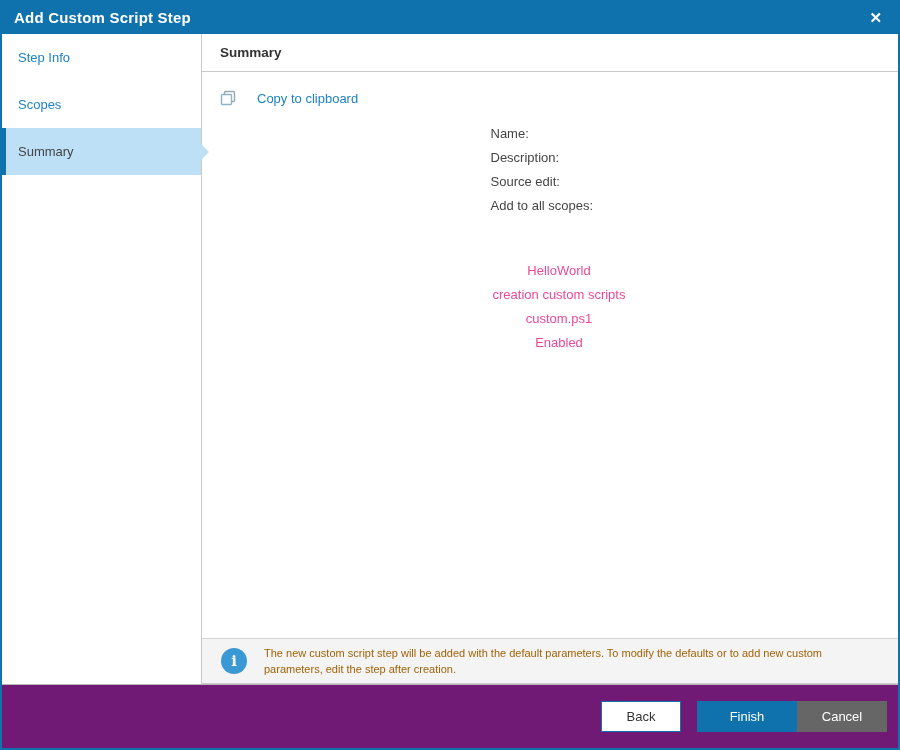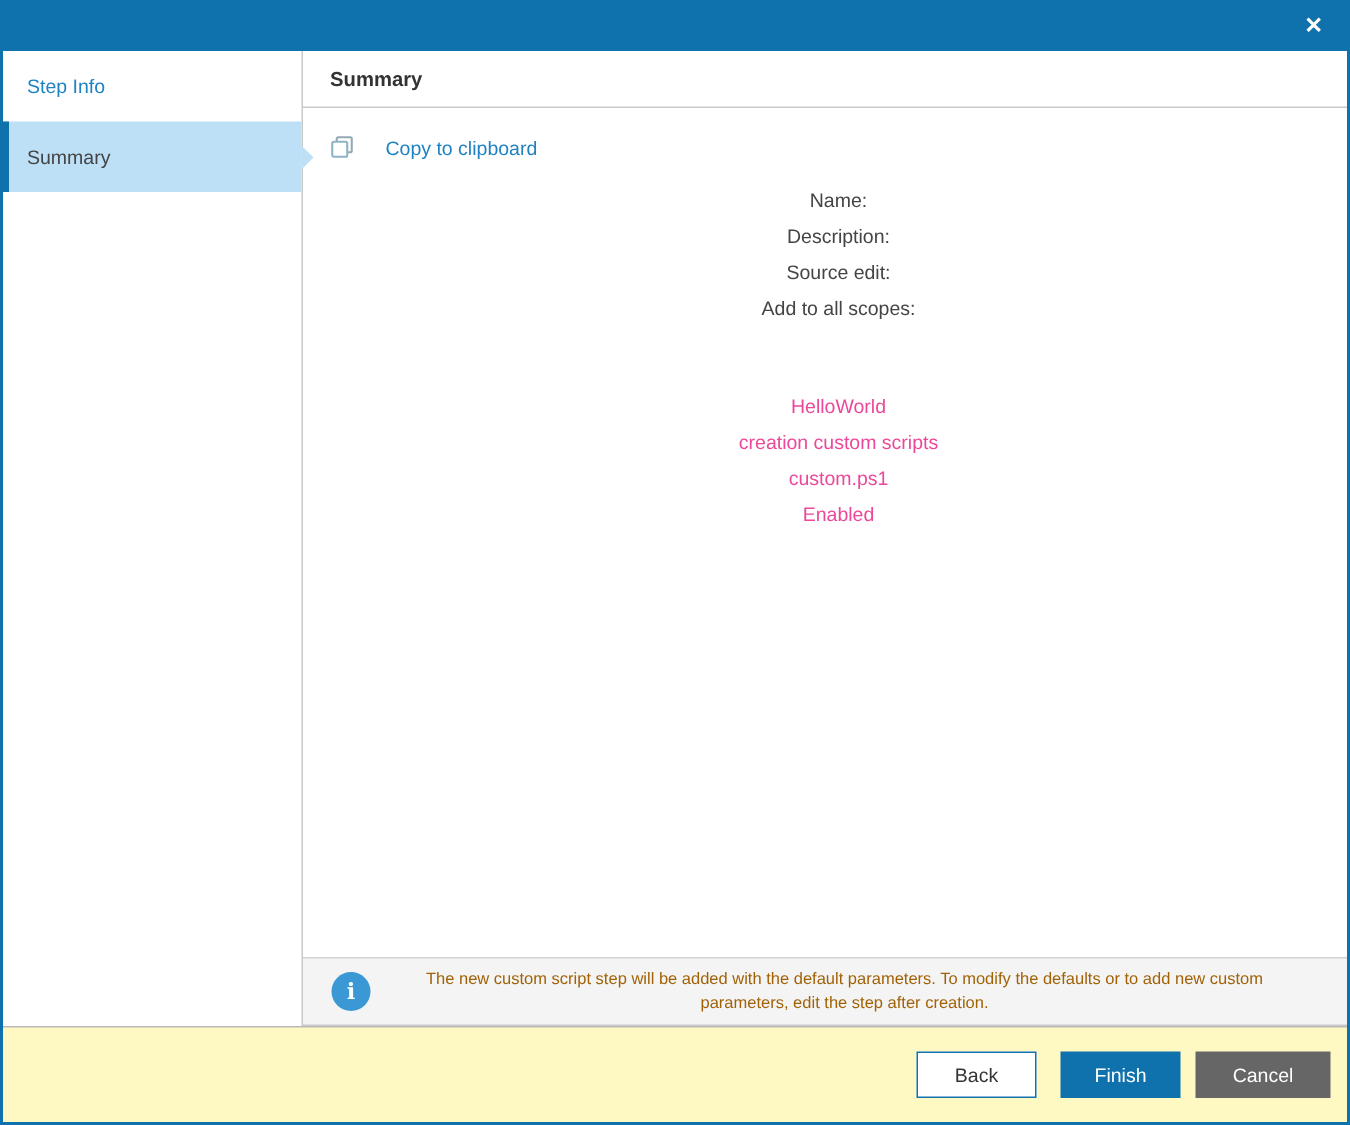--- a/index.html
+++ b/index.html
@@ -18,21 +18,21 @@
     height:34px;flex:0 0 34px;background:#1072ac;color:#fff;
     display:flex;align-items:center;
     padding:0 14px;margin:0 -2px; 
   }
   .titlebar .title{font-size:15px;font-weight:600;letter-spacing:.2px;}
   .titlebar .close{
     margin-left:auto;font-size:15px;font-weight:700;cursor:pointer;
     line-height:1;padding:2px 4px;
   }
   
-  .main{flex:1 1 auto;display:flex;min-height:0;text-align:center;}
+  .main{flex:1 1 auto;display:flex;min-height:0;}
   .sidebar{
     width:200px;flex:0 0 200px;background:#fff;
     border-right:1px solid #c9c9c9;
     display:flex;flex-direction:column;
   }
   .side-item{
     height:47px;display:flex;align-items:center;
     padding-left:16px;color:#1e82c3;cursor:pointer;
   }
   .side-item.active{
@@ -71,51 +71,55 @@
     width:26px;height:26px;flex:0 0 26px;border-radius:50%;
     background:#3a99d5;color:#fff;
     display:flex;align-items:center;justify-content:center;
     font-family:"DejaVu Serif",serif;font-weight:700;font-size:15px;
   }
   .info-text{
     margin-left:17px;font-size:11px;line-height:16px;color:#a16207;
   }
   
   .footer{
-    flex:0 0 64px;background:#fef9c3;border-top:1px solid #b9b9b9;
+    flex:0 0 64px;background:#701a75;border-top:1px solid #b9b9b9;
     display:flex;align-items:center;justify-content:flex-end;
     padding-right:11px;
   }
   .btn{
     height:31px;font-family:"Liberation Sans",sans-serif;
     font-size:13px;border:none;cursor:pointer;border-radius:0;
   }
   .btn-back{
     width:80px;background:#fff;border:1px solid #1072ac;color:#333;
     margin-right:16px;
   }
   .btn-finish{
-    width:80px;background:#1072ac;color:#fff;margin-right:10px;
+    width:100px;background:#1072ac;color:#fff;margin-right:0;
   }
   .btn-cancel{width:90px;background:#666;color:#fff;}
 </style>
 </head>
 <body>
 
 <div class="window">
 
   <div class="titlebar">
+    <span class="title">Add Custom Script Step</span>
     <span class="close">✕</span>
   </div>
 
   <div class="main">
 
     <div class="sidebar">
       <div class="side-item">
         <span>Step Info</span>
+      </div>
+      <div class="side-item">
+        <span>Scopes</span>
       </div>
       <div class="side-item active">
         <span>Summary</span>
       </div>
     </div>
 
     <div class="content">
 
       <div class="content-header">Summary</div>
 

